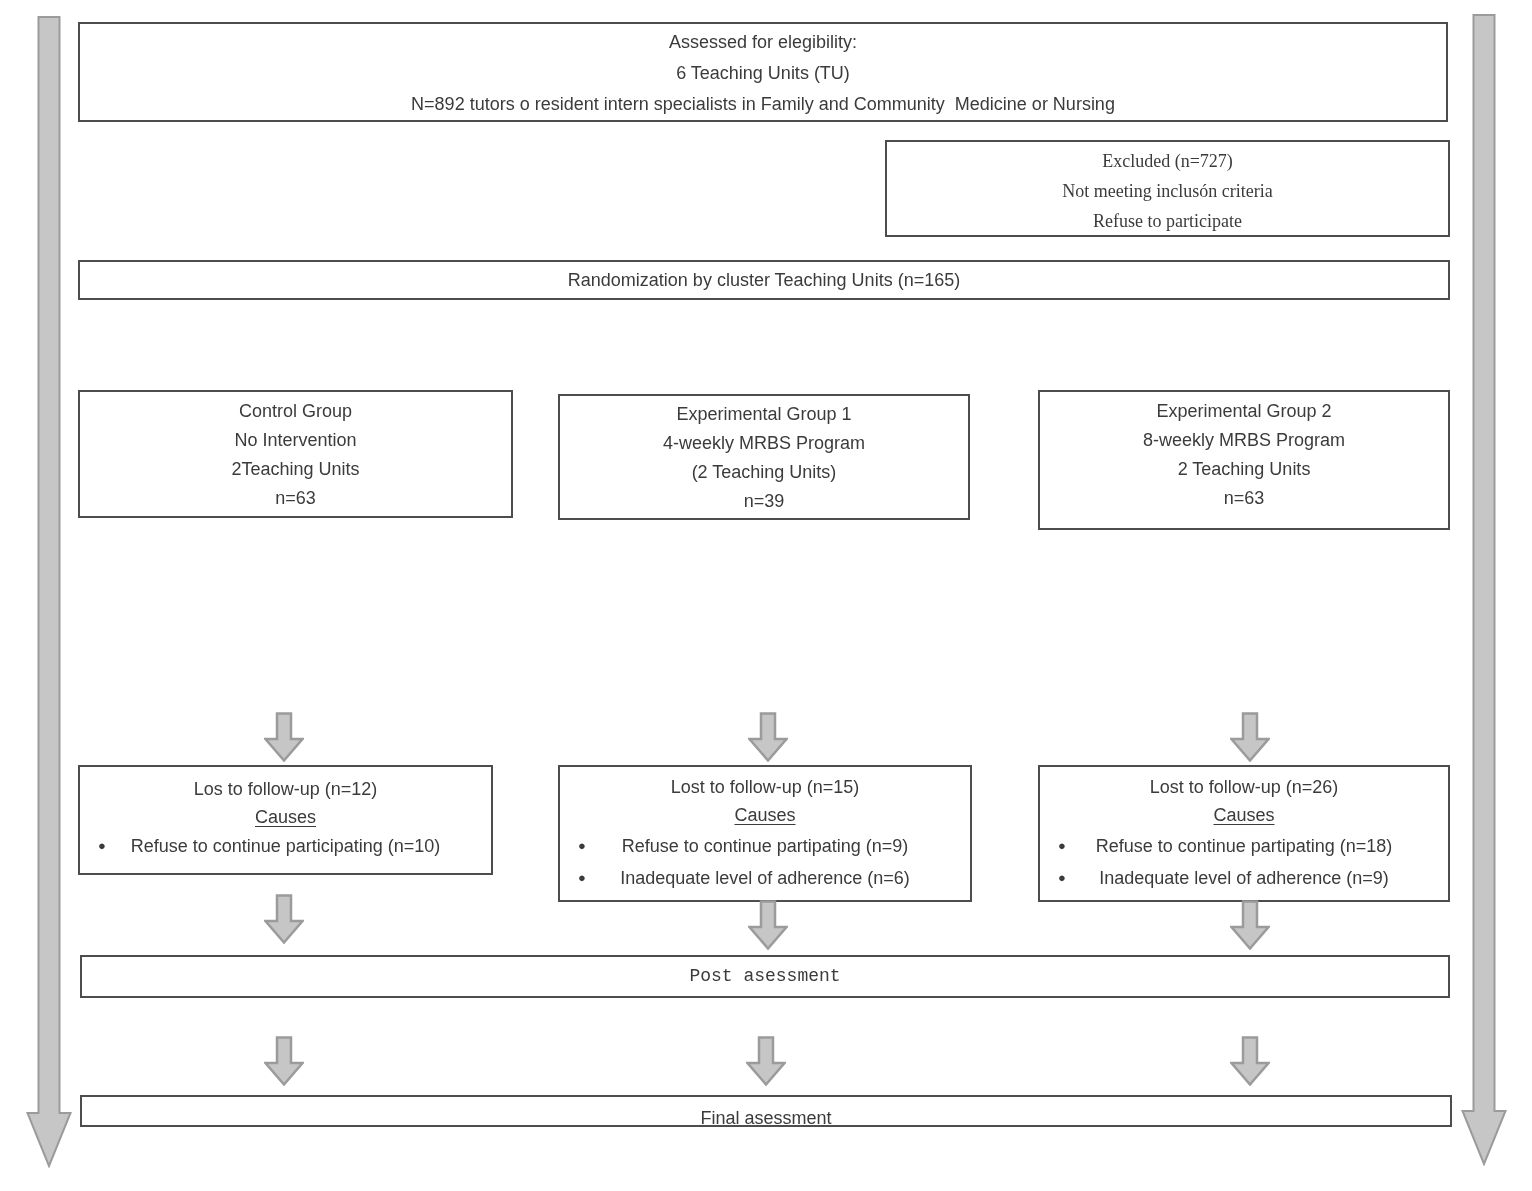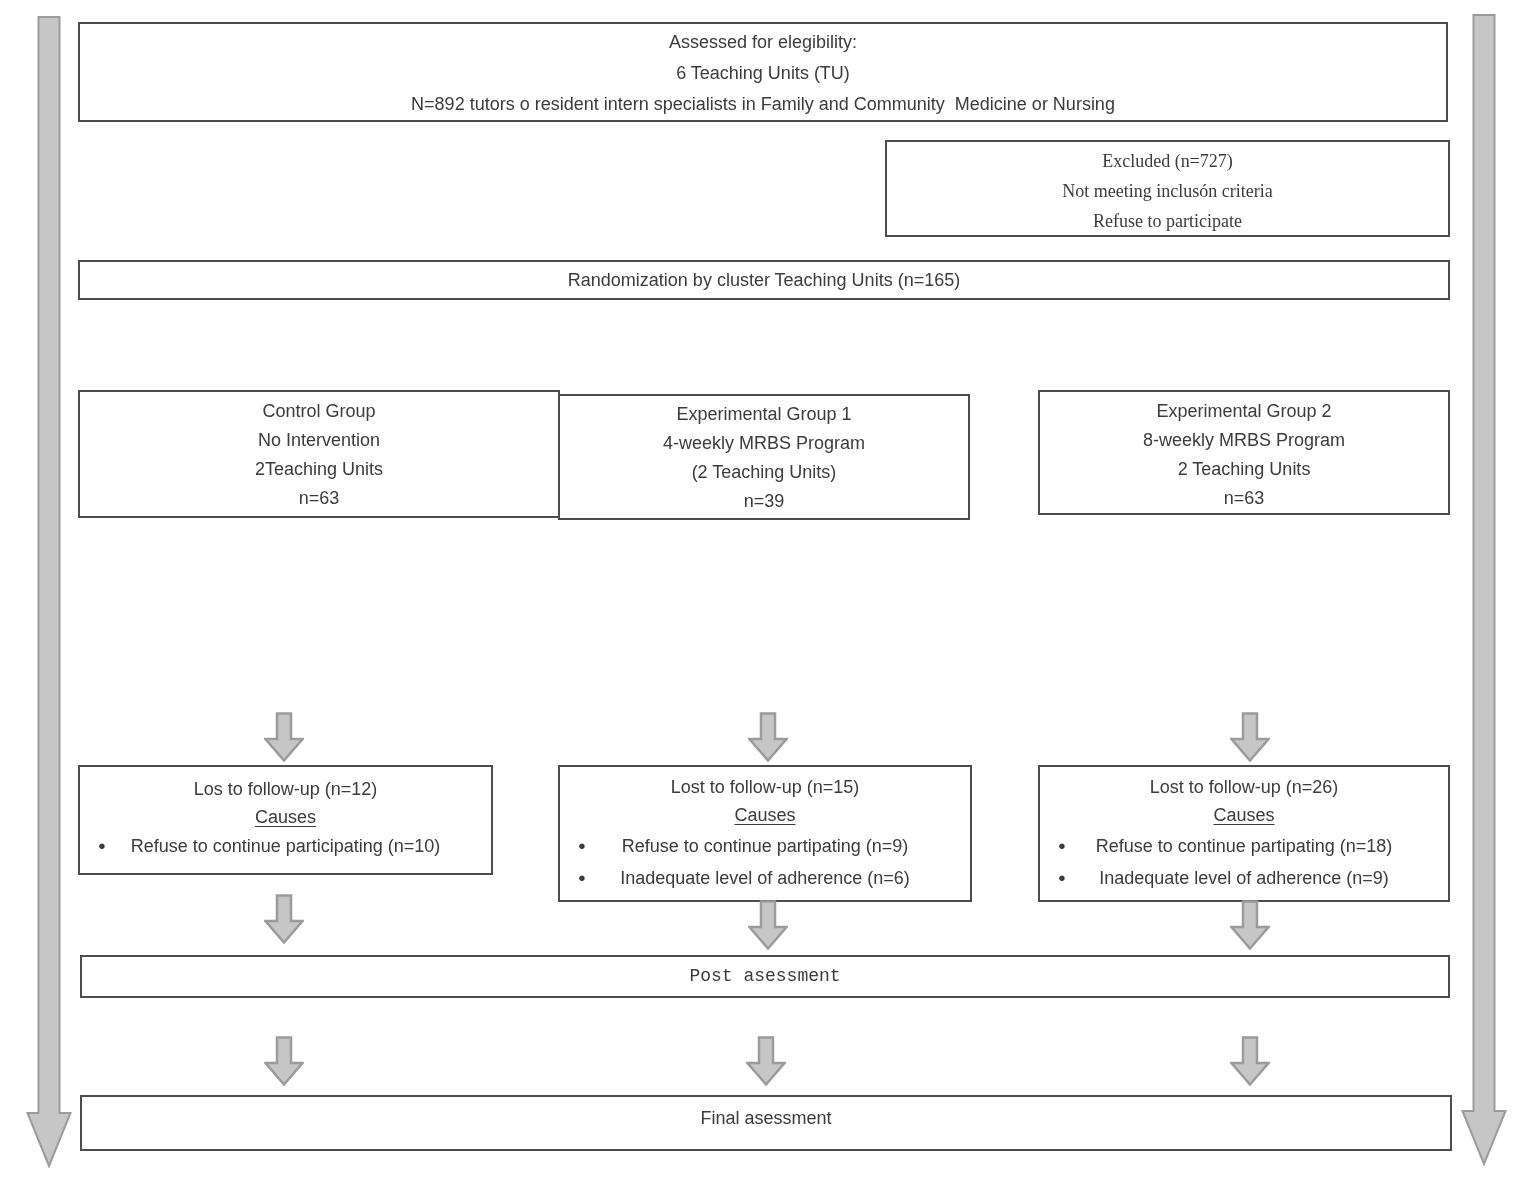--- a/index.html
+++ b/index.html
@@ -69,35 +69,35 @@
   <div class="box" style="left:885px;top:140px;width:565px;height:97px;padding-top:4px;font-family:Liberation Serif, serif;">
     <div class="ln" style="line-height:30px;">Excluded (n=727)</div>
     <div class="ln" style="line-height:30px;">Not meeting inclusón criteria</div>
     <div class="ln" style="line-height:30px;">Refuse to participate</div>
   </div>
 
   <div class="box" style="left:78px;top:260px;width:1372px;height:40px;">
     <div class="ln" style="line-height:36px;">Randomization by cluster Teaching Units (n=165)</div>
   </div>
 
-  <div class="box" style="left:78px;top:390px;width:482px;height:128px;padding-top:5px;">
+  <div class="box" style="left:78px;top:390px;width:435px;height:128px;padding-top:5px;">
     <div class="ln" style="line-height:29px;">Control Group</div>
     <div class="ln" style="line-height:29px;">No Intervention</div>
     <div class="ln" style="line-height:29px;">2Teaching Units</div>
     <div class="ln" style="line-height:29px;">n=63</div>
   </div>
 
   <div class="box" style="left:558px;top:394px;width:412px;height:126px;padding-top:4px;">
     <div class="ln" style="line-height:29px;">Experimental Group 1</div>
     <div class="ln" style="line-height:29px;">4-weekly MRBS Program</div>
     <div class="ln" style="line-height:29px;">(2 Teaching Units)</div>
     <div class="ln" style="line-height:29px;">n=39</div>
   </div>
 
-  <div class="box" style="left:1038px;top:390px;width:412px;height:125px;padding-top:5px;">
+  <div class="box" style="left:1038px;top:390px;width:412px;height:140px;padding-top:5px;">
     <div class="ln" style="line-height:29px;">Experimental Group 2</div>
     <div class="ln" style="line-height:29px;">8-weekly MRBS Program</div>
     <div class="ln" style="line-height:29px;">2 Teaching Units</div>
     <div class="ln" style="line-height:29px;">n=63</div>
   </div>
 
   <svg class="small-arrow" style="left:264px;top:712px;" width="40" height="50" viewBox="0 0 40 50">
     <polygon points="13,1.5 27,1.5 27,27 38.5,27 20,48.5 1.5,27 13,27"></polygon>
   </svg>
   <svg class="small-arrow" style="left:748px;top:712px;" width="40" height="50" viewBox="0 0 40 50">
@@ -159,17 +159,17 @@
   <svg class="small-arrow" style="left:264px;top:1036px;" width="40" height="50" viewBox="0 0 40 50">
     <polygon points="13,1.5 27,1.5 27,27 38.5,27 20,48.5 1.5,27 13,27"></polygon>
   </svg>
   <svg class="small-arrow" style="left:746px;top:1036px;" width="40" height="50" viewBox="0 0 40 50">
     <polygon points="13,1.5 27,1.5 27,27 38.5,27 20,48.5 1.5,27 13,27"></polygon>
   </svg>
   <svg class="small-arrow" style="left:1230px;top:1036px;" width="40" height="50" viewBox="0 0 40 50">
     <polygon points="13,1.5 27,1.5 27,27 38.5,27 20,48.5 1.5,27 13,27"></polygon>
   </svg>
 
-  <div class="box" style="left:80px;top:1095px;width:1372px;height:56px;">
+  <div class="box" style="left:80px;top:1095px;width:1372px;height:32px;">
     <div class="ln" style="line-height:42px;">Final asessment</div>
   </div>
 
 </div>
 
 </body></html>

